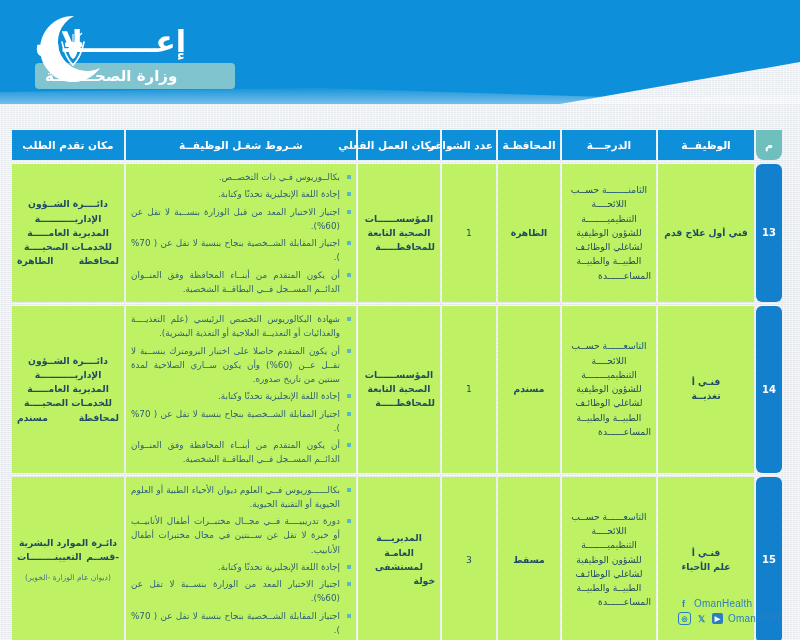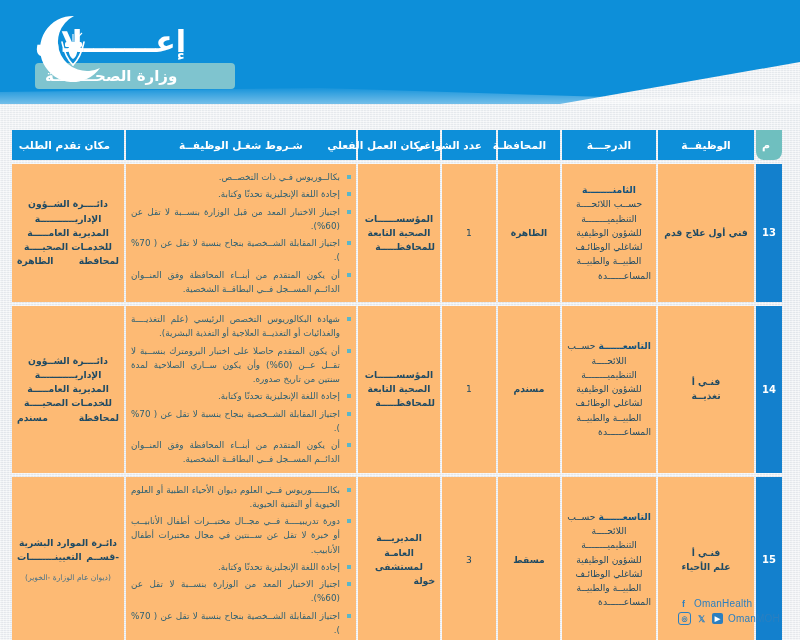--- a/index.html
+++ b/index.html
@@ -106,68 +106,69 @@
     border-spacing: 2px 4px;
     table-layout: fixed;
     direction: rtl;
   }
   table.jobs thead th {
     background: #0d8fd9;
     color: #ffffff;
     font-size: 10.5px;
     font-weight: bold;
     height: 26px;
-    padding: 2px 14px;
+    padding: 2px 3px;
     text-align: center;
     vertical-align: middle;
     letter-spacing: .3px;
     white-space: nowrap;
   }
   table.jobs thead th.col-num {
     background: #6fbfbf;
     border-radius: 0 0 8px 8px;
     width: 26px;
     font-size: 11px;
   }
 
   table.jobs tbody td {
-    background: #fdba74;
+    background: #bef264;
     vertical-align: middle;
     font-size: 9.2px;
     color: #1f4a63;
     padding: 6px 5px;
     text-align: center;
     line-height: 1.55;
   }
   table.jobs tbody td.cell-num {
     background: #1380cd;
     color: #ffffff;
     font-size: 10px;
     font-weight: bold;
     width: 26px;
     padding: 0;
+    border-radius: 6px;
   }
   td.cell-job {
     color: #13507a;
     font-weight: bold;
     font-size: 11.5px;
     line-height: 1.5;
     letter-spacing: .4px;
   }
   td.cell-grade {
     font-size: 8.6px;
     color: #3e6e7e;
     line-height: 1.8;
     text-align: justify;
     text-align-last: justify;
     padding: 6px 9px;
   }
   td.cell-grade .grade-lead {
     color: #14527d;
-    font-weight: bold;
+    font-weight: normal;
   }
   td.cell-gov {
     color: #14527d;
     font-weight: bold;
     font-size: 10.5px;
   }
   td.cell-vac {
     color: #2d5f74;
     font-size: 11px;
   }

